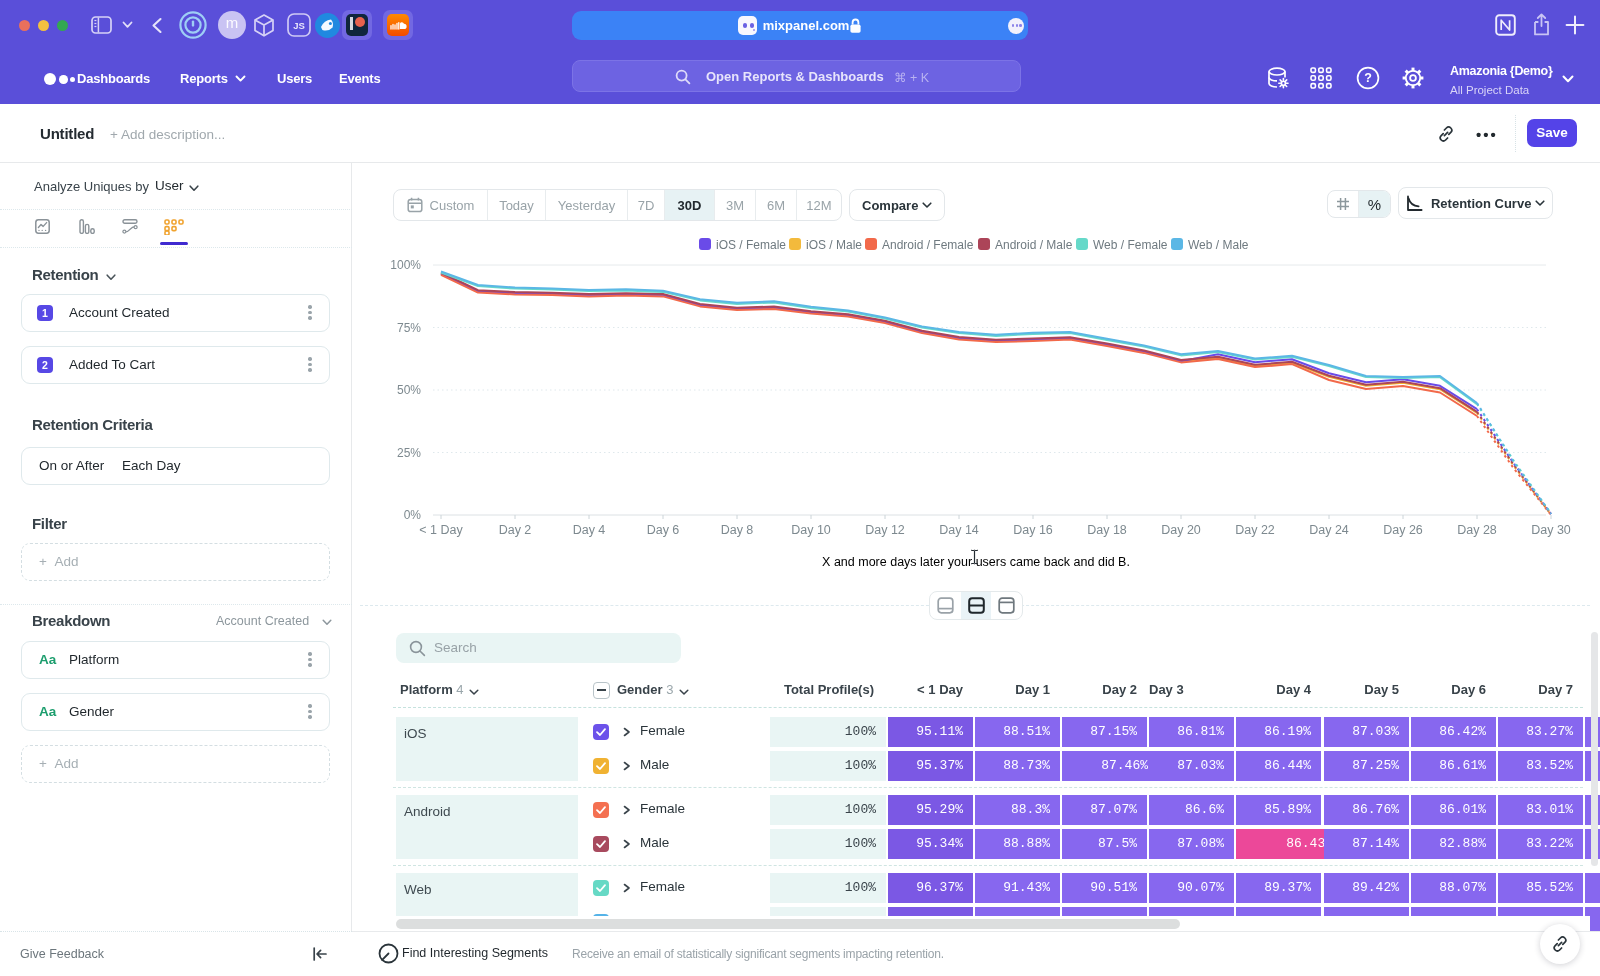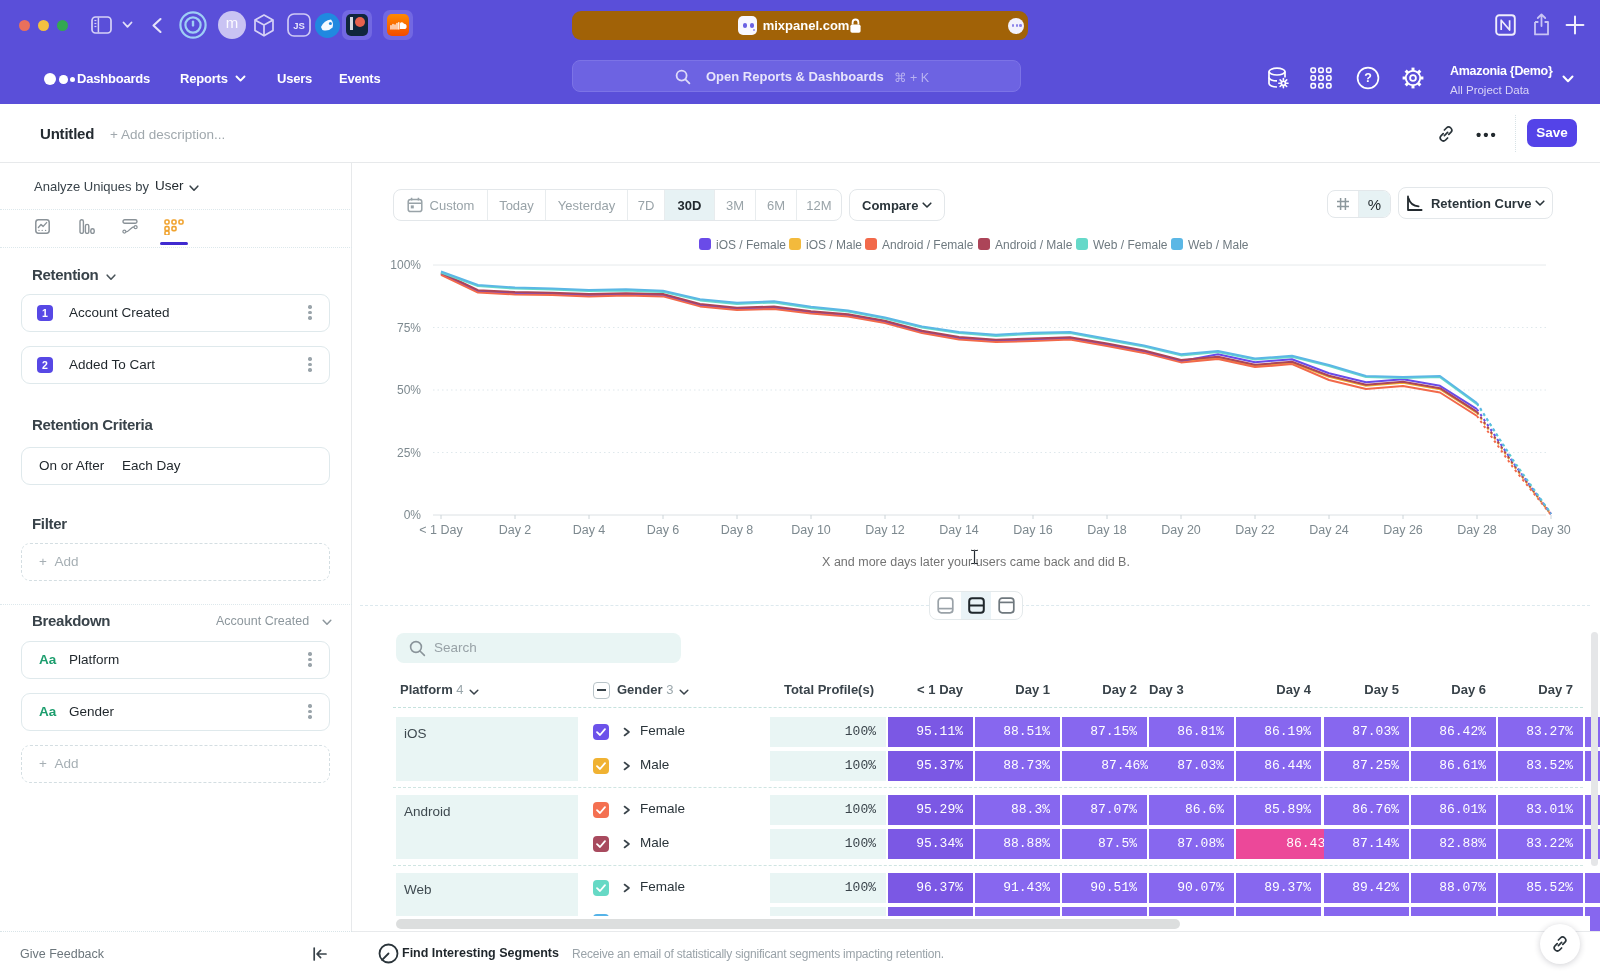--- a/index.html
+++ b/index.html
@@ -3,21 +3,21 @@
 <meta charset="utf-8">
 <style>
 * { margin:0; padding:0; box-sizing:border-box; }
 html,body { width:1600px; height:976px; overflow:hidden; }
 body { font-family:"Liberation Sans", sans-serif; background:#fff; position:relative; }
 .abs { position:absolute; }
 
 #chrome { position:absolute; left:0; top:0; width:1600px; height:104px; background:#5a4fd9; }
 .tl { position:absolute; top:20px; width:11px; height:11px; border-radius:50%; }
 .cicon { position:absolute; top:11px; width:28px; height:28px; border-radius:50%; }
-#addrbar { position:absolute; left:572px; top:11px; width:456px; height:29px; background:#a16207; border-radius:9px; }
+#addrbar { position:absolute; left:572px; top:11px; width:456px; height:29px; background:#3b82f6; border-radius:9px; }
 #addrbar .fav { position:absolute; left:166px; top:5px; width:19px; height:19px; background:#f8f7fe; border-radius:5px; }
 #addrbar .txt { position:absolute; left:190.7px; top:7px; color:#fff; font-weight:700; }
 #addrbar .dots3 { position:absolute; right:4.5px; top:6.5px; width:16px; height:16px; background:#f2f1fc; border-radius:50%; }
 
 .navlink { position:absolute; top:71px; color:#fff; font-weight:700; font-size:13px; letter-spacing:-0.2px; }
 #navsearch { position:absolute; left:572px; top:60px; width:449px; height:32px; background:#6d63e2; border:1px solid #7c73e6; border-radius:8px; }
 .acct { position:absolute; color:#fff; }
 
 #titlebar { position:absolute; left:0; top:104px; width:1600px; height:59px; background:#fff; border-bottom:1px solid #e7e9eb; }
 #titlebar .t { position:absolute; left:40px; top:21px; font-size:15px; font-weight:700; color:#242b31; letter-spacing:-0.2px; }
@@ -37,21 +37,21 @@
 
 .seg { position:absolute; display:flex; border:1px solid #e3e7ea; border-radius:8px; background:#fff; overflow:hidden; height:32px; }
 .seg > div { border-right:1px solid #e8ecee; color:#99a3a8; font-size:13px; display:flex; align-items:center; justify-content:center; }
 .seg > div:last-child { border-right:none; }
 .seg .sel { background:#e7f2f4; color:#22292e; font-weight:700; }
 .btn { position:absolute; border:1px solid #e3e7ea; border-radius:8px; background:#fff; height:32px; display:flex; align-items:center; justify-content:center; font-size:13px; font-weight:700; color:#2a343a; }
 
 .lg { position:absolute; top:238px; width:12px; height:12px; border-radius:3px; }
 .lgt { position:absolute; top:238px; font-size:12px; color:#6f7a80; }
 
-#caption { position:absolute; left:352px; top:555px; width:1248px; text-align:center; font-size:12.5px; color:#737373; }
+#caption { position:absolute; left:352px; top:555px; width:1248px; text-align:center; font-size:12.5px; color:#000000; }
 
 #toggles { position:absolute; left:929px; top:591px; width:94px; height:29px; border:1px solid #e4e9eb; border-radius:8px; background:#fff; display:flex; }
 #toggles > div { width:31.3px; display:flex; align-items:center; justify-content:center; }
 #toggles .mid { background:#eaf3f7; }
 
 #search { position:absolute; left:396px; top:633px; width:285px; height:30px; background:#e9f5f4; border-radius:8px; }
 .th { position:absolute; font-size:13px; font-weight:700; color:#39434a; }
 .platcell { position:absolute; left:396px; width:182px; height:64px; background:#e9f5f4; }
 .platcell span { position:absolute; left:8px; top:9px; font-size:13.5px; color:#3f4a50; }
 .cb { position:absolute; width:16px; height:16px; border-radius:4px; }
@@ -748,20 +748,20 @@
   <div class="abs" style="left:0;top:-1px;width:352px;border-top:1px dotted #d9e4e8"></div>
   <div class="abs" style="left:20px;top:15px;font-size:12.5px;color:#6c767c">Give Feedback</div>
   <svg class="abs" style="left:312px;top:14px" width="16" height="16" viewBox="0 0 16 16">
     <line x1="2.2" y1="2" x2="2.2" y2="14" stroke="#39434a" stroke-width="1.7" stroke-linecap="round"></line>
     <path d="M14 8 H5.4 M8.6 4.4 L5 8 L8.6 11.6" fill="none" stroke="#39434a" stroke-width="1.7" stroke-linecap="round" stroke-linejoin="round"></path>
   </svg>
   <svg class="abs" style="left:378px;top:11px" width="21" height="21" viewBox="0 0 21 21">
     <circle cx="10.5" cy="10.5" r="9" fill="none" stroke="#2a343a" stroke-width="1.8"></circle>
     <path d="M10.5 10.5 L4.2 16.8" stroke="#2a343a" stroke-width="1.8" stroke-linecap="round"></path>
   </svg>
-  <div class="abs" style="left:402px;top:14px;font-size:12.5px;font-weight:700;color:#1f262b">Find Interesting Segments</div>
+  <div class="abs" style="left:402px;top:14px;font-size:12.5px;font-weight:400;color:#1f262b">Find Interesting Segments</div>
   <div class="abs" style="left:572px;top:14.5px;font-size:12px;letter-spacing:-0.2px;color:#9aa3a9">Receive an email of statistically significant segments impacting retention.</div>
 </div>
 <div id="fab">
   <svg class="abs" style="left:11px;top:11px" width="18" height="18" viewBox="0 0 18 18">
     <path d="M7.4 10.6 L10.6 7.4 M6.2 8.6 L4.2 10.6 a3.1 3.1 0 0 0 4.4 4.4 l2 -2 M11.8 9.4 l2 -2 a3.1 3.1 0 0 0 -4.4 -4.4 l-2 2" fill="none" stroke="#2a343a" stroke-width="1.7" stroke-linecap="round"></path>
   </svg>
 </div>
 
 </body></html>

